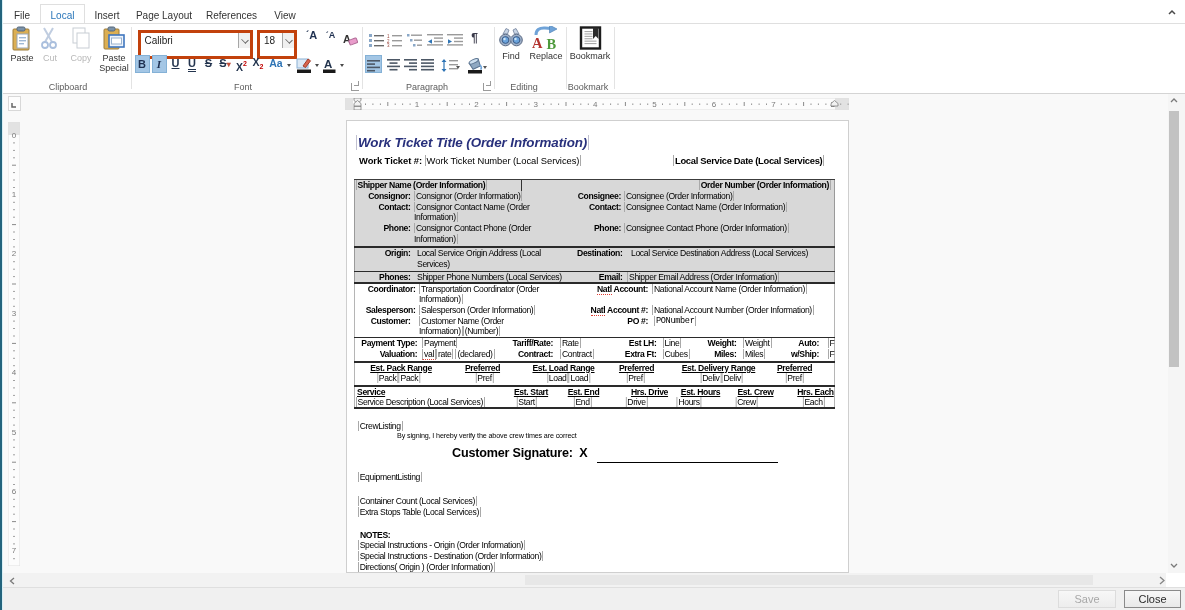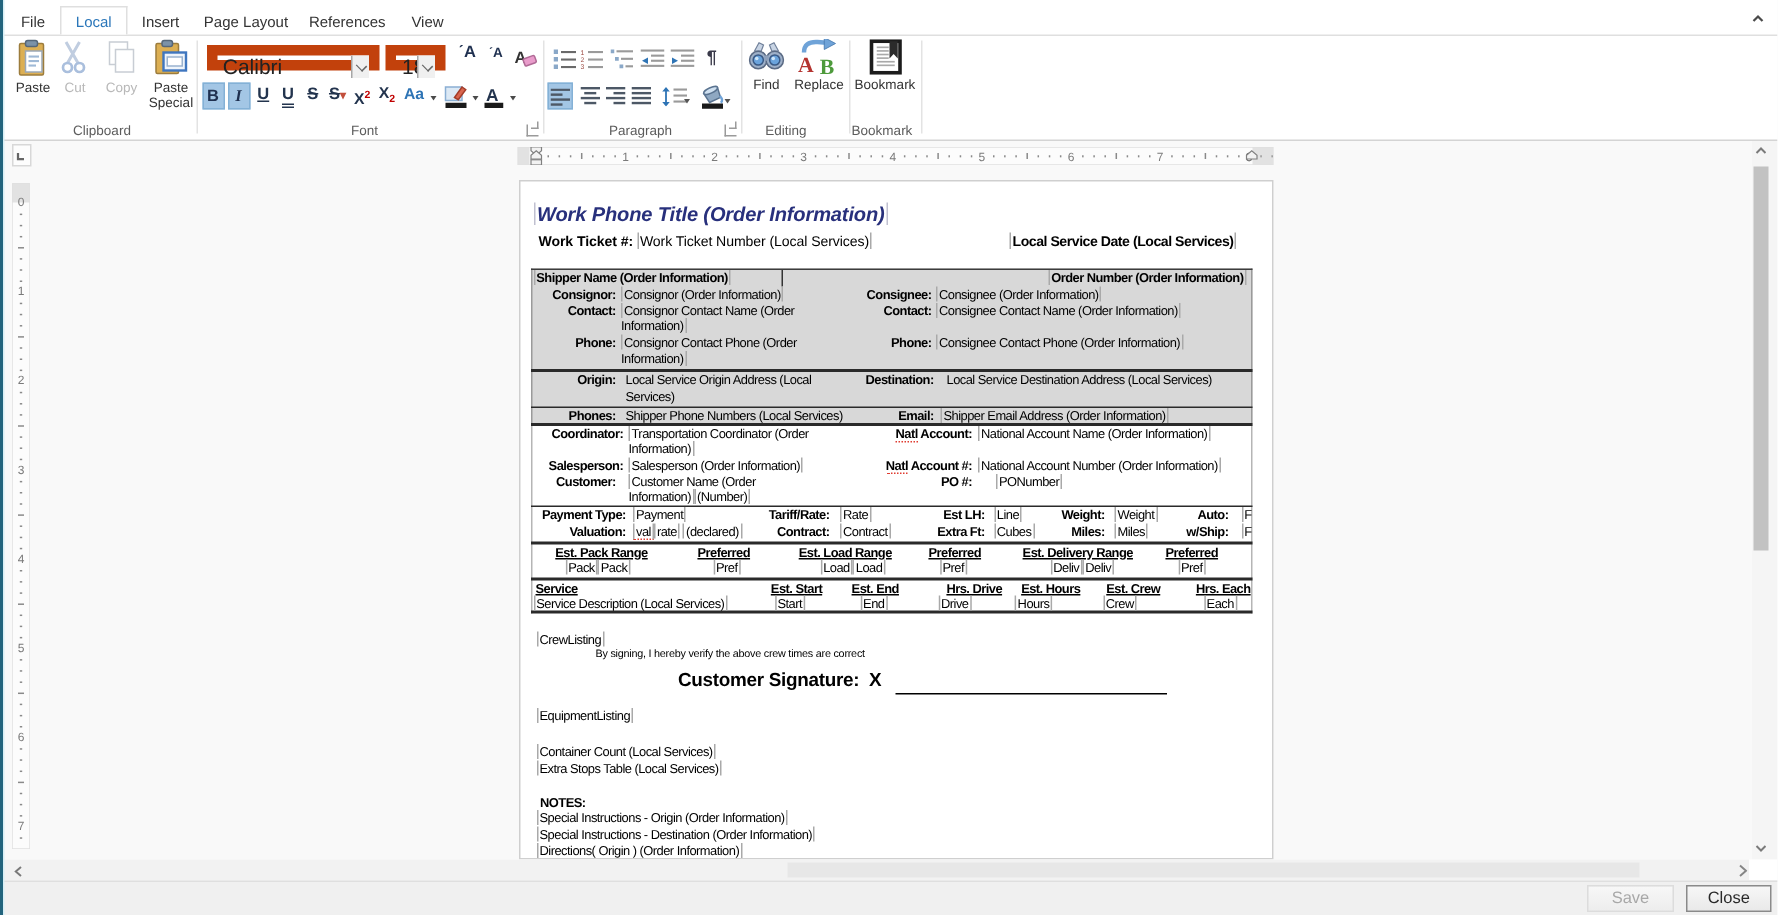--- a/index.html
+++ b/index.html
@@ -21,21 +21,21 @@
 #ribbon .rline { position:absolute; left:0; top:69px; width:1185px; height:1px; background:#d4d4d4; }
 .gsep { position:absolute; top:3px; width:1px; height:62px; background:#e3e3e3; }
 .glabel { position:absolute; top:58px; font-size:9px; color:#5c5c5c; text-align:center; white-space:nowrap; }
 .bigbtn { position:absolute; top:2px; text-align:center; font-size:9px; color:#333; }
 .bigbtn .ic { display:block; margin:0 auto 1px; }
 .bigbtn.dis { color:#b8b8b8; }
 .blabel { font-size:9px; line-height:10px; color:#333; }
 .sbtn { position:absolute; width:17px; height:18px; text-align:center; }
 .sel2 { background:#a3c6e5; border:1px solid #84b1d6; }
 .dd2 { position:absolute; width:0; height:0; border:2.6px solid transparent; border-top:3.6px solid #4a4a4a; }
-.combo { position:absolute; height:17px; background:#fff; border:7px solid #c2410c; font-size:14px; color:#222; line-height:15px; padding-left:4px; }
+.combo { position:absolute; height:29px; background:#fff; border:3px solid #c2410c; font-size:10px; color:#222; line-height:15px; padding-left:4px; }
 .combo .arr { position:absolute; right:0; top:0; width:12px; height:15px; border-left:1px solid #a6a6a6; background:#f0f0f0; }
 .combo .arr:after { content:""; position:absolute; left:3px; top:4px; width:5px; height:5px; border-right:1.4px solid #666; border-bottom:1.4px solid #666; transform:rotate(45deg) scale(1,0.8); }
 .dd { position:absolute; right:2px; bottom:2px; width:0; height:0; border:2.5px solid transparent; border-top:3.5px solid #555; }
 .dlaunch { position:absolute; width:8px; height:8px; border-left:1.4px solid #9a9a9a; border-bottom:1.4px solid #9a9a9a; }
 .dlaunch:after { content:""; position:absolute; left:2px; top:-2px; width:4px; height:4px; border-right:1.4px solid #9a9a9a; border-bottom:1.4px solid #9a9a9a; }
 .sbtn svg { vertical-align:middle; margin-top:1px; }
 
 
 #docarea { position:absolute; left:0; top:94px; width:1185px; height:479px; background:#f9f9f9; overflow:hidden; }
 #page { position:absolute; left:346px; top:26px; width:503px; height:453px; background:#fff; border:1px solid #cfcfcf; }
@@ -480,21 +480,21 @@
         <rect x="4" y="399.1" width="4" height="1" fill="#8a8a8a"></rect>
         <rect x="5.2" y="406.5" width="1.6" height="1" fill="#8a8a8a"></rect>
         <rect x="5.2" y="413.9" width="1.6" height="1" fill="#8a8a8a"></rect>
         <rect x="5.2" y="421.4" width="1.6" height="1" fill="#8a8a8a"></rect>
         <text x="6" y="431.3" font-size="8" fill="#7a7a7a" text-anchor="middle" font-family="Liberation Sans">7</text>
         <rect x="5.2" y="436.2" width="1.6" height="1" fill="#8a8a8a"></rect>
       </svg>
     </div>
   <div id="page">
 
-    <div class="t" style="left:9px; top:12.5px; font-size:13.4px; line-height:17px; font-weight:bold; font-style:italic; color:#28307c; letter-spacing:-0.1px;"><span class="f" style="border-color:#c0c0d0;">Work Phone Title (Order Information)</span></div>
+    <div class="t" style="left:9px; top:12.5px; font-size:13.4px; line-height:17px; font-weight:bold; font-style:italic; color:#28307c; letter-spacing:-0.1px;"><span class="f" style="border-color:#c0c0d0;">Work Ticket Title (Order Information)</span></div>
 
     <div class="t wt" style="left:12px; top:33.5px;"><span class="b">Work Ticket #:</span> <span class="f">Work Ticket Number (Local Services)</span></div>
     <div class="t wt" style="left:326px; top:33.5px; letter-spacing:-0.3px;"><span class="f b">Local Service Date (Local Services)</span></div>
 
     <div id="tbl" style="position:absolute; left:7px; top:57.5px; width:481px; height:230px;">
       <div class="abs" style="left:0; top:0; width:481px; height:103.5px; background:#d8d8d8; border-left:1px solid #9a9a9a; border-right:1px solid #9a9a9a;"></div>
       <div class="abs" style="left:0; top:103.5px; width:481px; height:126.5px; border-left:1px solid #b5b5b5; border-right:1px solid #b5b5b5;"></div>
 
       <div class="abs hl" style="left:0; top:0; width:481px; height:1.4px; background:#3c3c3c;"></div>
       <div class="abs hl" style="left:0; top:67.5px; width:481px; height:1.8px; background:#2a2a2a;"></div>
@@ -536,21 +536,21 @@
       <div class="t" style="left:65px; top:105px;"><span class="f">Transportation Coordinator (Order<br>Information)</span></div>
       <div class="t b" style="right:187px; top:105px;"><span class="sp">Natl</span> Account:</div>
       <div class="t" style="left:298px; top:105px;"><span class="f">National Account Name (Order Information)</span></div>
       <div class="t b" style="right:419.5px; top:126.4px;">Salesperson:</div>
       <div class="t" style="left:65px; top:126.4px;"><span class="f">Salesperson (Order Information)</span></div>
       <div class="t b" style="right:187px; top:126.4px;"><span class="sp">Natl</span> Account #:</div>
       <div class="t" style="left:298px; top:126.4px;"><span class="f">National Account Number (Order Information)</span></div>
       <div class="t b" style="right:424.5px; top:137.1px;">Customer:</div>
       <div class="t" style="left:65px; top:137.1px;"><span class="f">Customer Name (Order<br>Information)</span><span class="f">(Number)</span></div>
       <div class="t b" style="right:187px; top:137.1px;">PO #:</div>
-      <div class="t" style="left:310px; top:137.1px;"><span class="f">PONumber</span></div>
+      <div class="t" style="left:300px; top:137.1px;font-family:Liberation Mono, monospace;"><span class="f">PONumber</span></div>
 
       <div class="t b" style="right:417.8px; top:159.5px;">Payment Type:</div>
       <div class="t" style="left:68px; top:159.5px;"><span class="f">Payment</span></div>
       <div class="t b" style="right:282px; top:159.5px;">Tariff/Rate:</div>
       <div class="t" style="left:206px; top:159.5px;"><span class="f">Rate</span></div>
       <div class="t b" style="right:178.5px; top:159.5px;">Est LH:</div>
       <div class="t" style="left:308.5px; top:159.5px;"><span class="f">Line</span></div>
       <div class="t b" style="right:98.5px; top:159.5px;">Weight:</div>
       <div class="t" style="left:389px; top:159.5px;"><span class="f">Weight</span></div>
       <div class="t b" style="right:16px; top:159.5px;">Auto:</div>

